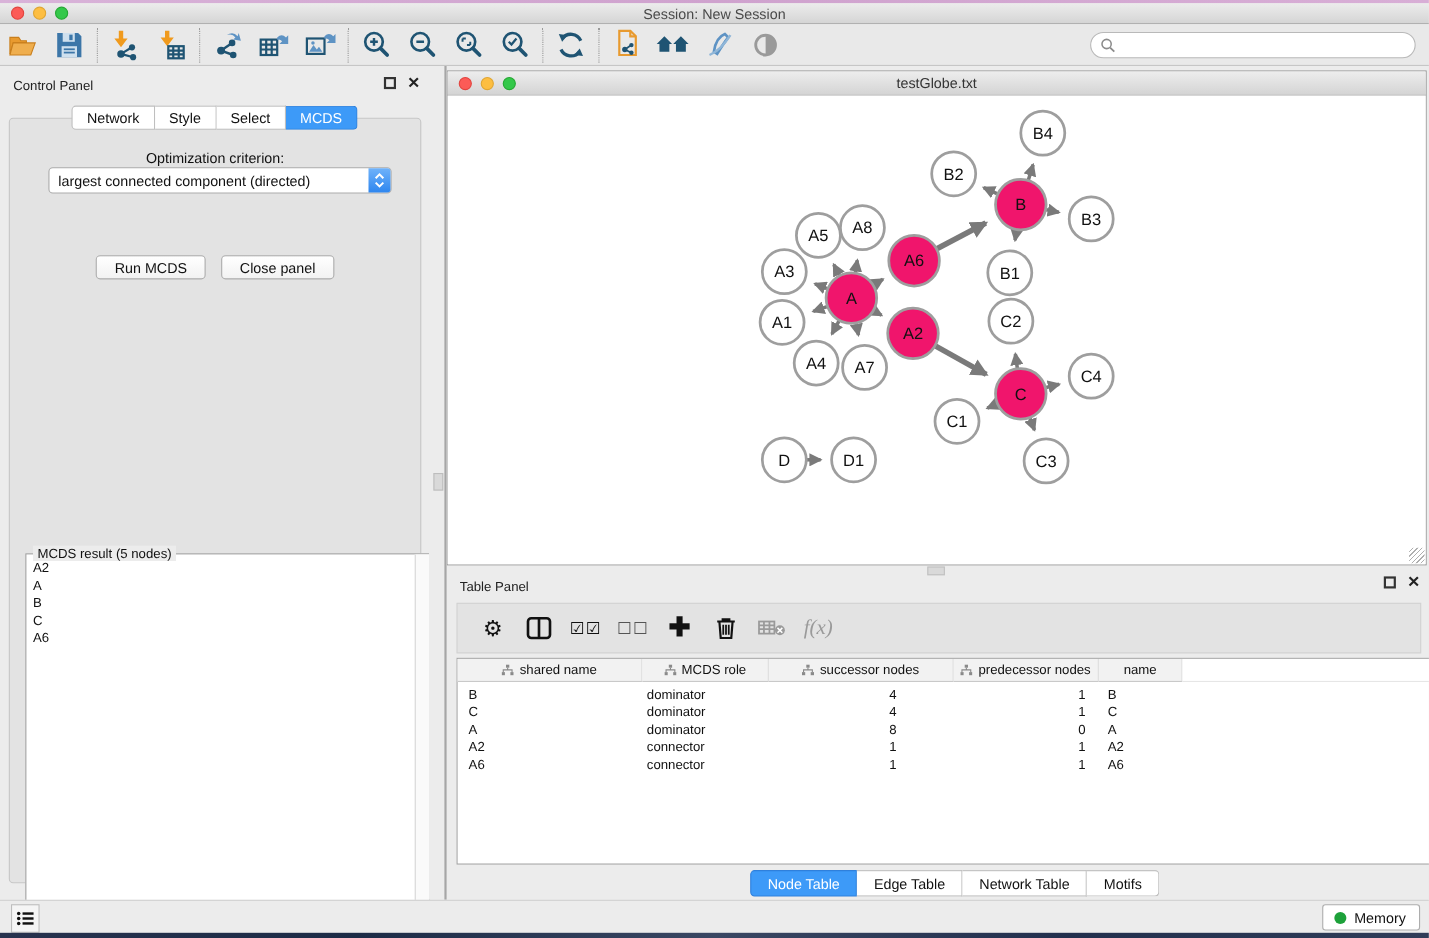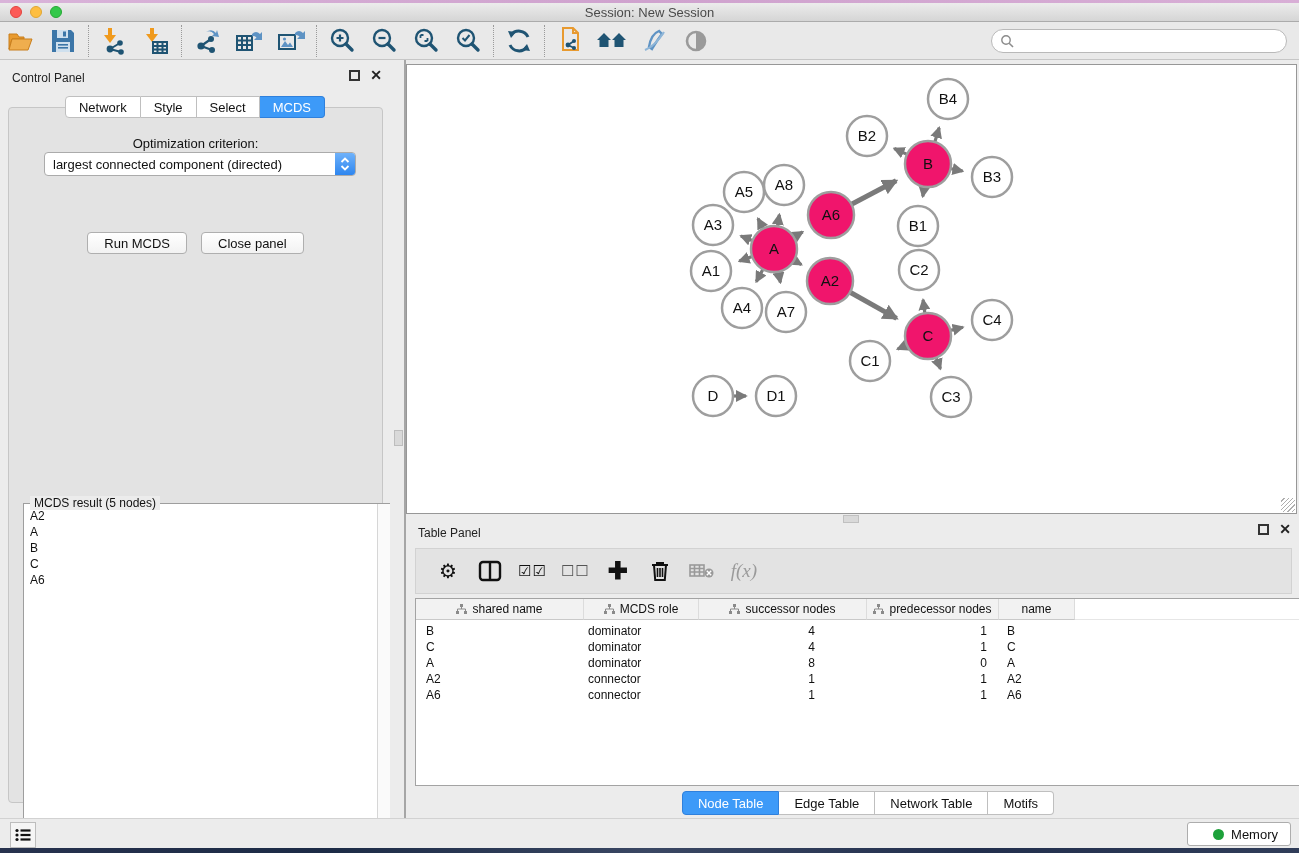--- a/index.html
+++ b/index.html
@@ -116,21 +116,21 @@
     font-size:13px; display:flex; align-items:center; color:#111; cursor:pointer; }
   .tp-tab:first-child { border-left:1px solid #BFBFBF; border-radius:4px 0 0 4px; }
   .tp-tab:last-child { border-radius:0 4px 4px 0; }
   .tp-tab.active { background:#3D9AF8; border-color:#2F80DC; color:#fff; }
 
   
   .statusbar { position:absolute; left:0; top:818px; width:1299px; height:30px; background:#ECECEC;
     border-top:1px solid #D2D2D2; }
   .list-btn { position:absolute; left:10px; top:3px; width:26px; height:26px; background:#F5F5F5;
     border:1px solid #BDBDBD; display:flex; align-items:center; justify-content:center; cursor:pointer; }
-  .memory-btn { position:absolute; right:8px; top:3px; height:24px; padding:0 12px 0 25px; background:#fff;
+  .memory-btn { position:absolute; right:8px; top:3px; height:24px; padding:0 12px 0 10px; background:#fff;
     border:1px solid #ADADAD; border-radius:3px; display:flex; align-items:center; gap:7px; font-size:13px; color:#111; cursor:pointer; }
   .mem-dot { width:11px; height:11px; border-radius:50%; background:#1DA13A; }
 </style>
 </head>
 <body>
 
 <div class="desktop-top"></div>
 
 <div class="titlebar">
   <div class="lights">
@@ -325,20 +325,28 @@
     </div>
   </div>
 
   <div class="v-divider">
     <div class="v-grip"></div>
   </div>
 
   <div class="right-area">
 
     <div class="net-window">
+      <div class="nw-titlebar">
+        <div class="lights">
+          <div class="light red"></div>
+          <div class="light yellow"></div>
+          <div class="light green"></div>
+        </div>
+        <div class="nw-title">testGlobe.txt</div>
+      </div>
       <div class="nw-content">
         <svg id="graph" width="889" height="426" viewBox="0 0 889 426">
           <defs>
             <marker id="arrow" viewBox="0 0 10 10" refX="8.5" refY="5" markerWidth="12" markerHeight="12" orient="auto" markerUnits="userSpaceOnUse">
               <path d="M0,0 L10,5 L0,10 z" fill="#7A7A7A"></path>
             </marker>
             <marker id="arrowWide" viewBox="0 0 10 10" refX="8.5" refY="5" markerWidth="16" markerHeight="16" orient="auto" markerUnits="userSpaceOnUse">
               <path d="M0,0 L10,5 L0,10 z" fill="#7A7A7A"></path>
             </marker>
           </defs>

